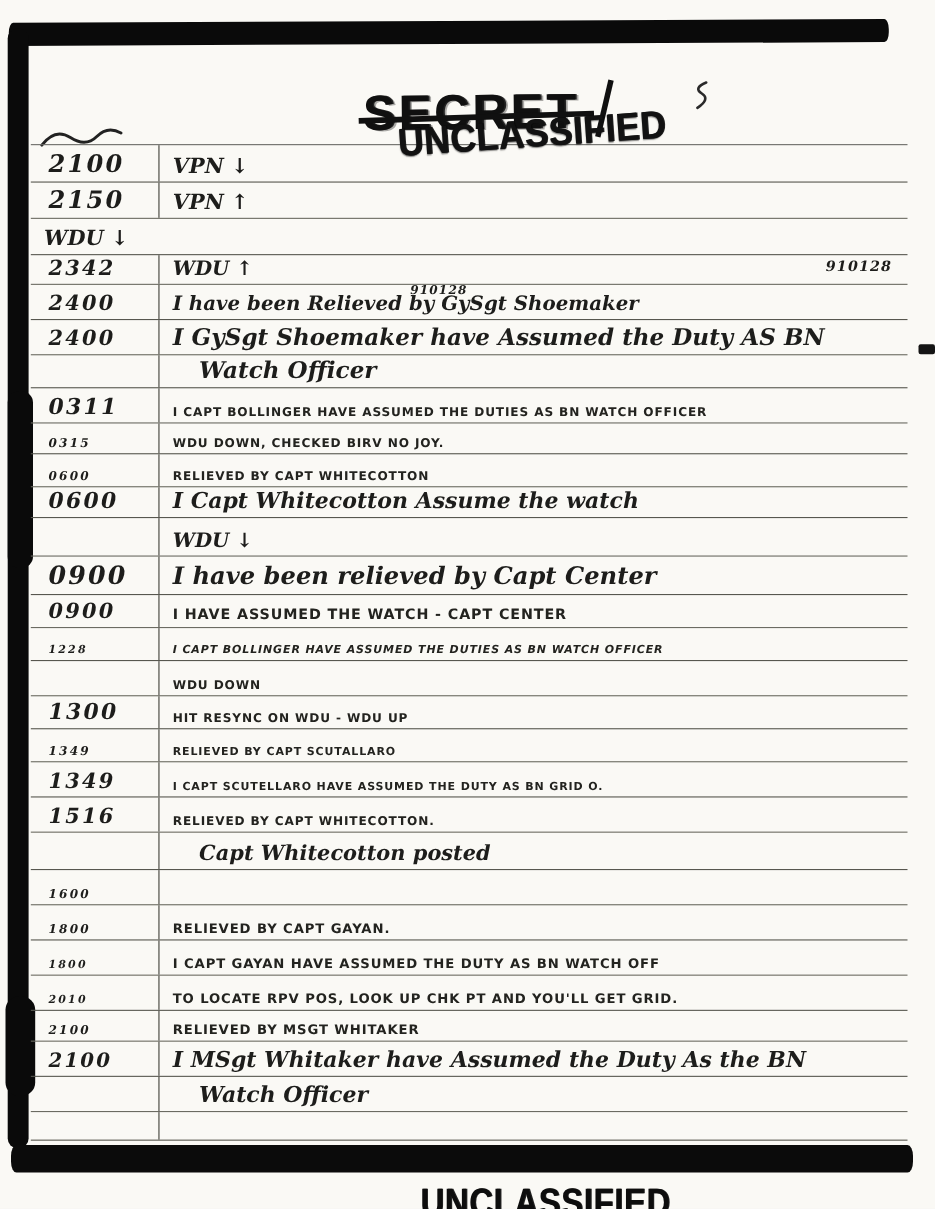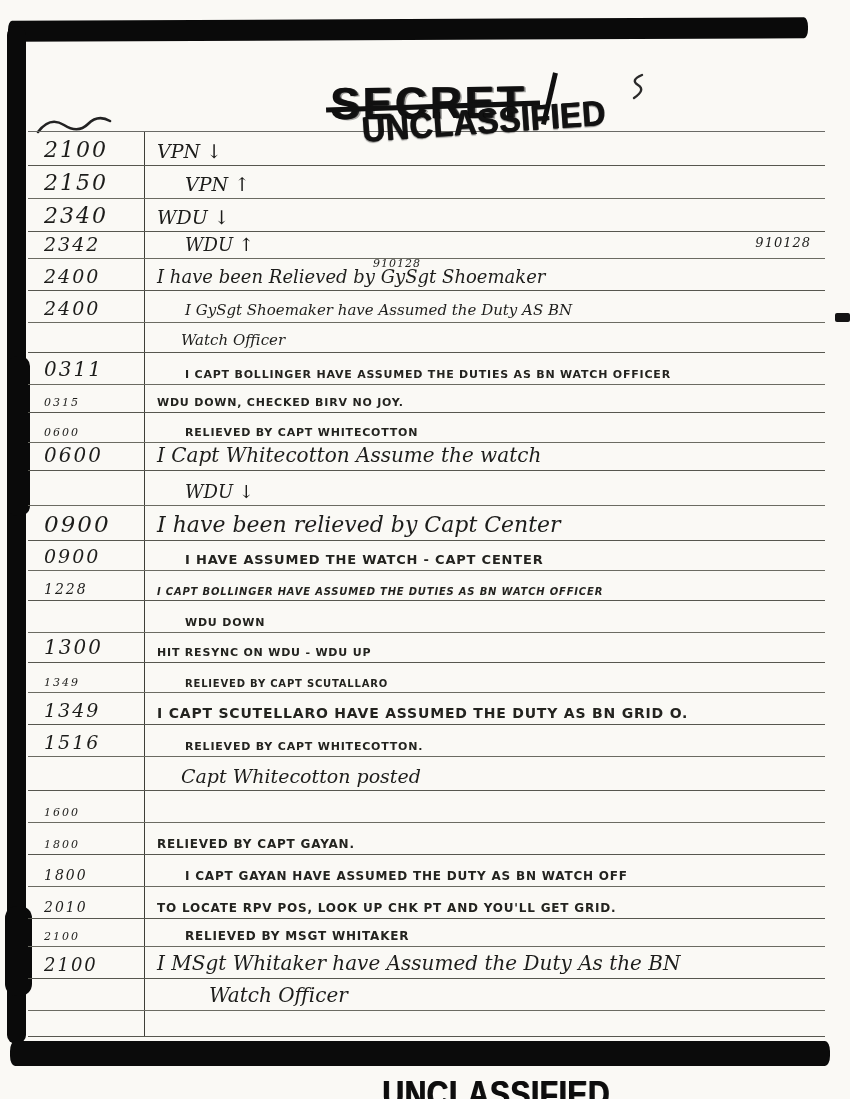--- a/index.html
+++ b/index.html
@@ -45,35 +45,35 @@
   .stamp-bottom {
     position:absolute; left:382px; top:1078px;
     font-family:"Liberation Sans", sans-serif; font-weight:900; font-size:30px;
     letter-spacing:0.5px; color:#0d0d0d; transform:scaleY(1.2);
     text-shadow:1px 0 0 rgba(10,10,10,.9); z-index:4;
   }
   
   .log { position:absolute; left:28px; top:131px; width:797px;
     border-top:1.5px solid #6a6a66; z-index:2; }
   .row { display:flex; border-bottom:1.5px solid #57574f; }
-  .row:nth-child(2n) { border-bottom-color:#6b6b62;gap:28px; }
+  .row:nth-child(2n) { border-bottom-color:#6b6b62; }
   .tc { width:117px; border-right:1.7px solid #3f3f38; padding:0 4px 3px 16px;
     display:flex; align-items:flex-end; letter-spacing:2px; }
   .tx { flex:1; padding:0 8px 3px 12px; display:flex; align-items:flex-end;
     position:relative; white-space:nowrap; overflow:hidden; }
   .ind { padding-left:36px; }
   
   .h26{height:26px}.h27{height:27px}.h28{height:28px}.h30{height:30px}
   .h32{height:32px}.h33{height:33px}.h34{height:34px}.h35{height:35px}
   
-  .hc { font-family:"DejaVu Serif", serif; font-style:italic; font-weight:400; color:#1d1d1b; }
+  .hc { font-family:"DejaVu Serif", serif; font-style:italic; font-weight:700; color:#1d1d1b; }
   .hp { font-family:"DejaVu Sans", sans-serif; font-weight:700; color:#23231f; letter-spacing:.8px; }
   .it { font-style:italic; }
   .s10{font-size:10px}.s11{font-size:11px}.s12{font-size:12px}.s13{font-size:13px}
-  .s14{font-size:14px}.s15{font-size:11px}.s16{font-size:20px}.s17{font-size:15px}
+  .s14{font-size:10px}.s15{font-size:11px}.s16{font-size:20px}.s17{font-size:21px}
   .s18{font-size:18px}.s19{font-size:19px}.s20{font-size:19px}
   .s22{font-size:22px}.s23{font-size:23px}
   .note-right { position:absolute; right:14px; bottom:8px; letter-spacing:1px; }
   .note-sup { position:absolute; left:228px; top:-2px; letter-spacing:1px; }
   .flourish { position:absolute; left:36px; top:114px; z-index:2; }
   .pen-mark { position:absolute; left:624px; top:72px; z-index:2; }
 </style>
 </head>
 <body>
 
@@ -103,21 +103,20 @@
 
     <div class="row h34">
       <div class="tc hc s22">2100</div>
       <div class="tx hc s20">VPN ↓</div>
     </div>
     <div class="row h33">
       <div class="tc hc s22">2150</div>
       <div class="tx hc s20">VPN ↑</div>
     </div>
     <div class="row h33">
-      <div class="tc hc s22">2340</div>
       <div class="tx hc s20">WDU ↓</div>
     </div>
     <div class="row h27">
       <div class="tc hc s20">2342</div>
       <div class="tx hc s18">
         <span>WDU ↑</span>
         <span class="note-right hc s13">910128</span>
       </div>
     </div>
     <div class="row h32">

